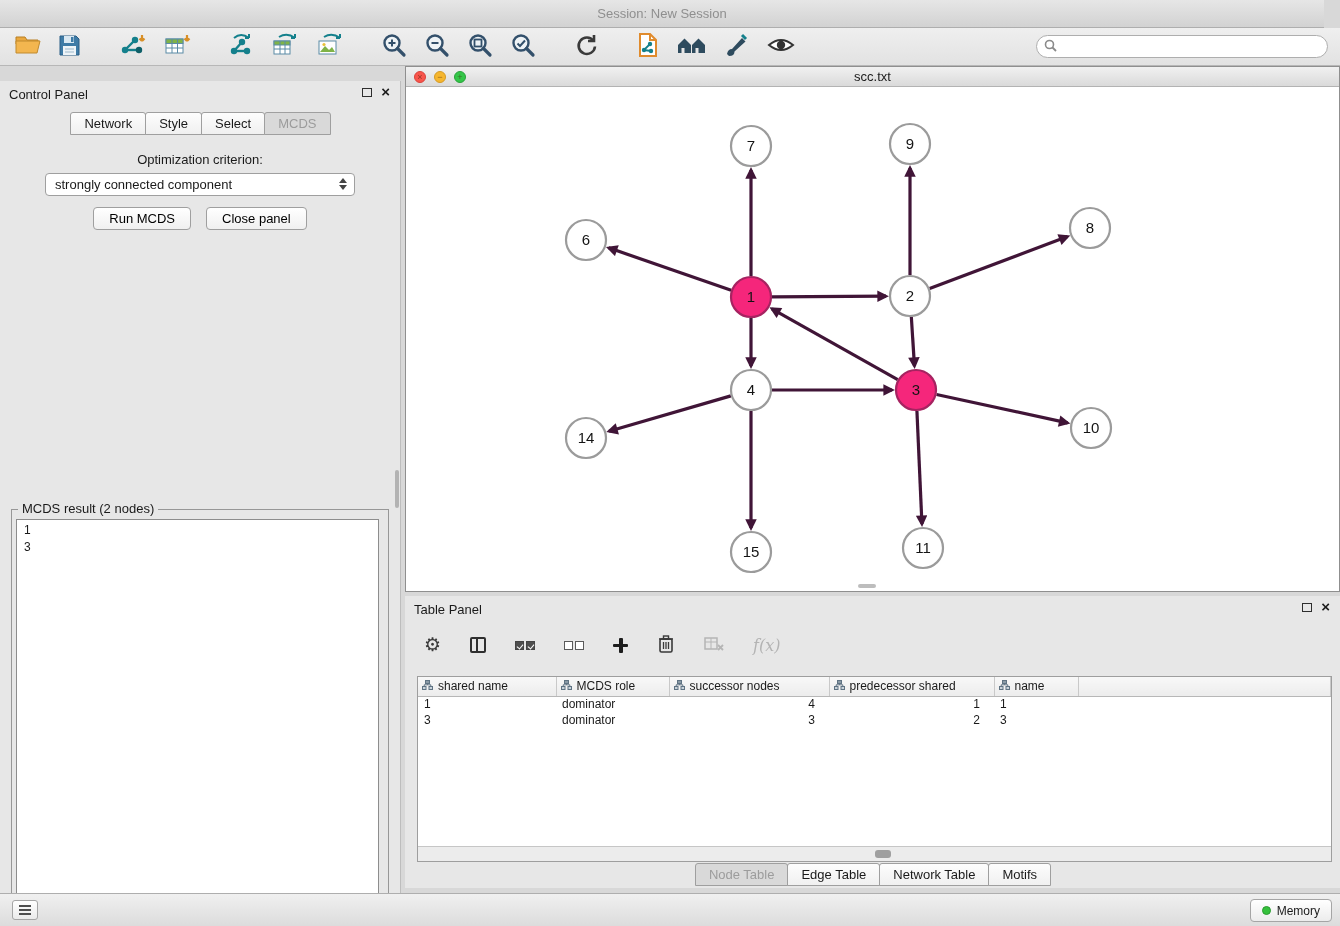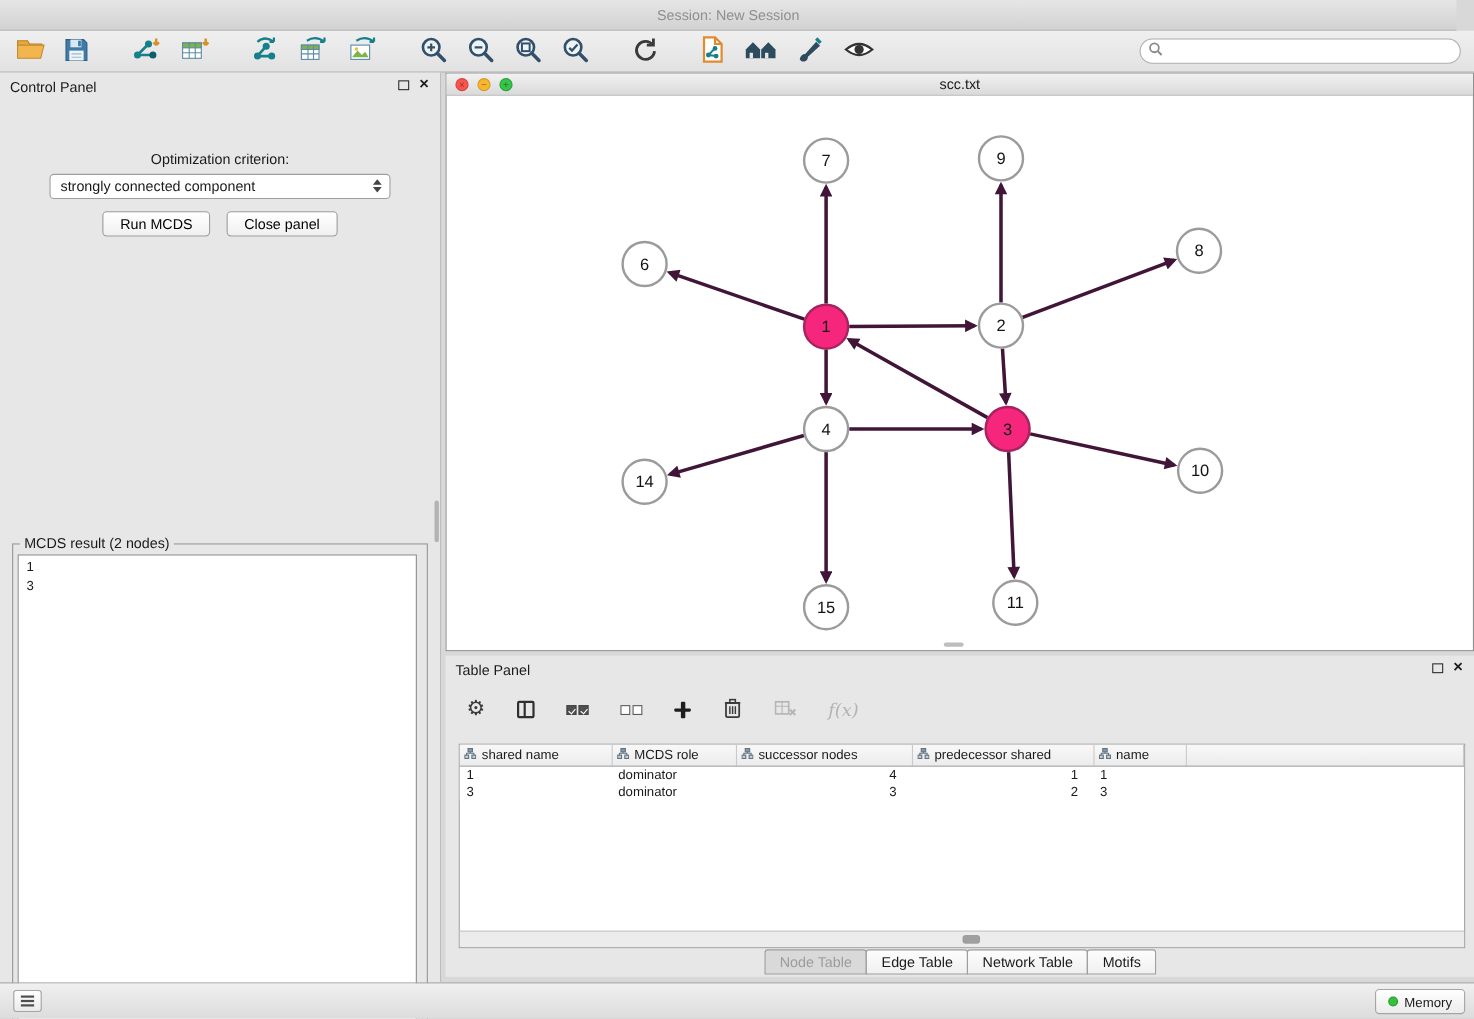--- a/index.html
+++ b/index.html
@@ -10,21 +10,21 @@
   .titlebar{position:absolute;left:0;top:0;width:1324px;height:28px;background:linear-gradient(#e6e6e6,#d2d2d2);border-bottom:1px solid #aeaeae;text-align:center;font-size:13px;line-height:28px;color:#8f8f8f}
 
   
   .main-toolbar{position:absolute;left:0;top:28px;width:1340px;height:38px;background:linear-gradient(#efefef,#e2e2e2);border-bottom:1px solid #b7b7b7;display:flex;align-items:center;padding:0 12px}
   .tbtn{background:none;border:none;padding:2px 3px;margin-right:11px;display:flex;align-items:center;cursor:default}
   .ggap{margin-left:20px}
   .search-wrap{margin-left:auto;width:292px;height:23px;border:1px solid #aeaeae;border-radius:12px;background:#fff;display:flex;align-items:center;padding:0 4px 0 7px}
   .search-wrap input{flex:1;border:none;outline:none;font:13px "Liberation Sans",sans-serif;background:transparent;margin-left:5px}
 
   
-  .control-panel{position:absolute;left:0;top:66px;width:401px;height:827px;background:#e7e7e7;border-right:1px solid #bdbdbd}
+  .control-panel{position:absolute;left:0;top:81px;width:401px;height:827px;background:#e7e7e7;border-right:1px solid #bdbdbd}
   .panel-header{position:relative;height:26px;padding:6px 10px 0 9px;font-size:13px}
   .panel-ctrls{position:absolute;right:10px;top:5px;display:flex;align-items:center;gap:9px}
   .float-box{width:10px;height:9px;border:1.5px solid #2e2e2e;display:inline-block}
   .close-x{font-size:15px;font-weight:700;color:#1c1c1c;line-height:12px}
   .cp-tabs{position:absolute;left:0;top:31px;width:100%;display:flex;justify-content:center}
   .tab{font-size:13px;padding:3px 13px;background:linear-gradient(#fdfdfd,#f0f0f0);border:1px solid #9f9f9f;margin-right:-1px;border-radius:3px 3px 0 0;cursor:default}
   .tab.active{background:#d9d9d9;color:#9c9c9c}
   .opt-label{position:absolute;left:0;top:71px;width:100%;text-align:center;font-size:13px}
   .criterion-select{position:absolute;left:45px;top:92px;width:310px;height:23px;background:#fff;border:1px solid #9f9f9f;border-radius:4px;font-size:13px;line-height:21px;padding:0 22px 0 9px;position:absolute}
   .sel-arrows{position:absolute;right:7px;top:4px;display:flex;flex-direction:column;gap:2px}
@@ -230,20 +230,26 @@
   </div>
 </div>
 
 <div class="control-panel">
   <div class="panel-header">
     <span>Control Panel</span>
     <span class="panel-ctrls">
       <span class="float-box"></span>
       <span class="close-x">×</span>
     </span>
+  </div>
+  <div class="cp-tabs">
+    <span class="tab">Network</span>
+    <span class="tab">Style</span>
+    <span class="tab">Select</span>
+    <span class="tab active">MCDS</span>
   </div>
   <div class="opt-label">Optimization criterion:</div>
   <div class="criterion-select">
     <span>strongly connected component</span>
     <span class="sel-arrows">
         <i class="up"></i>
         <i class="dn"></i>
       </span>
   </div>
   <div class="cp-buttons">

